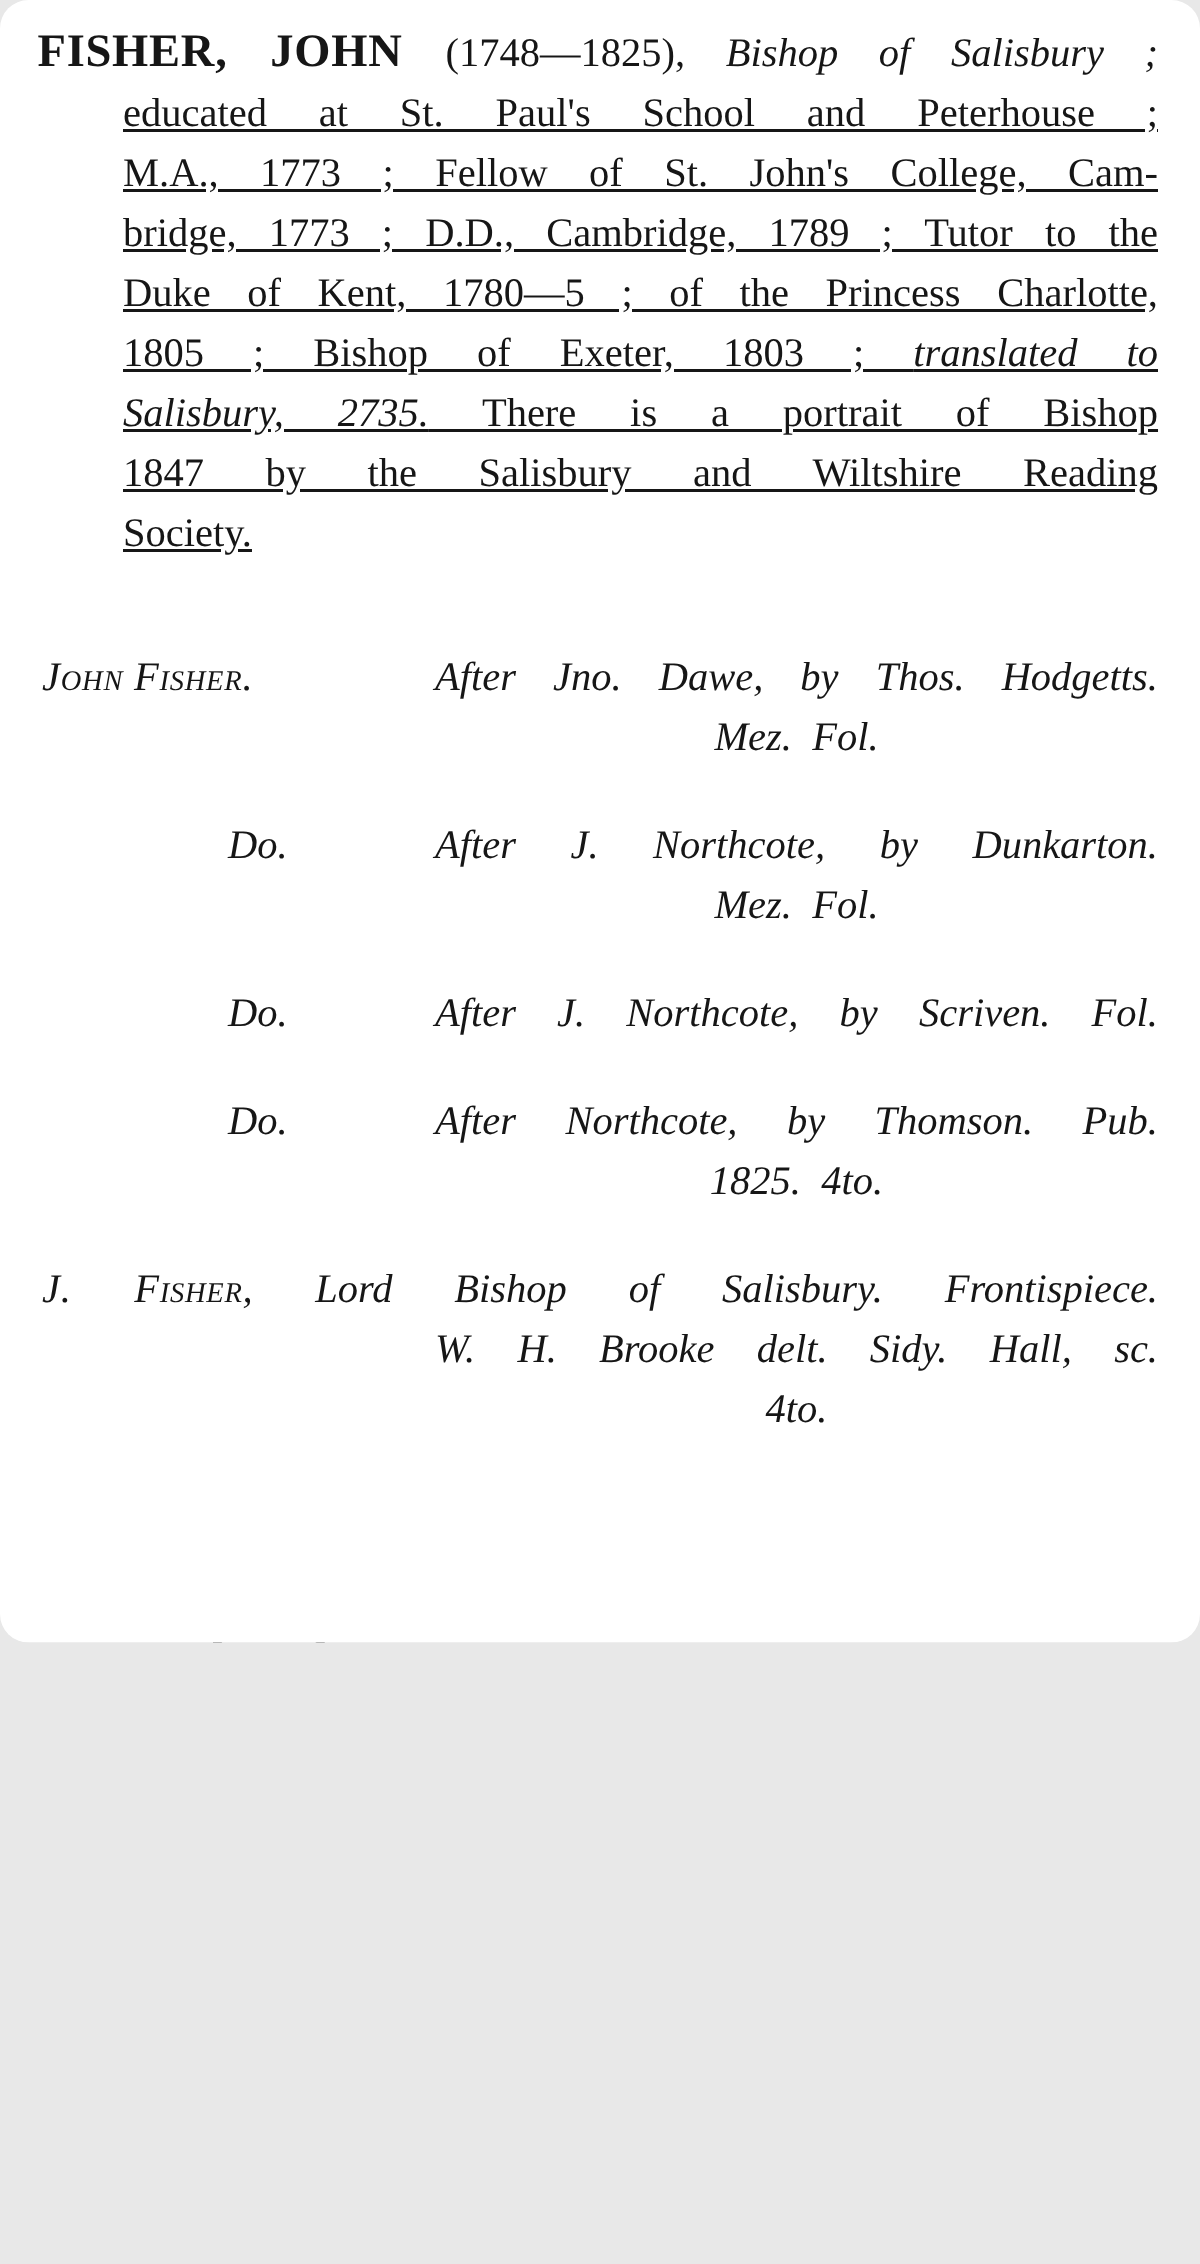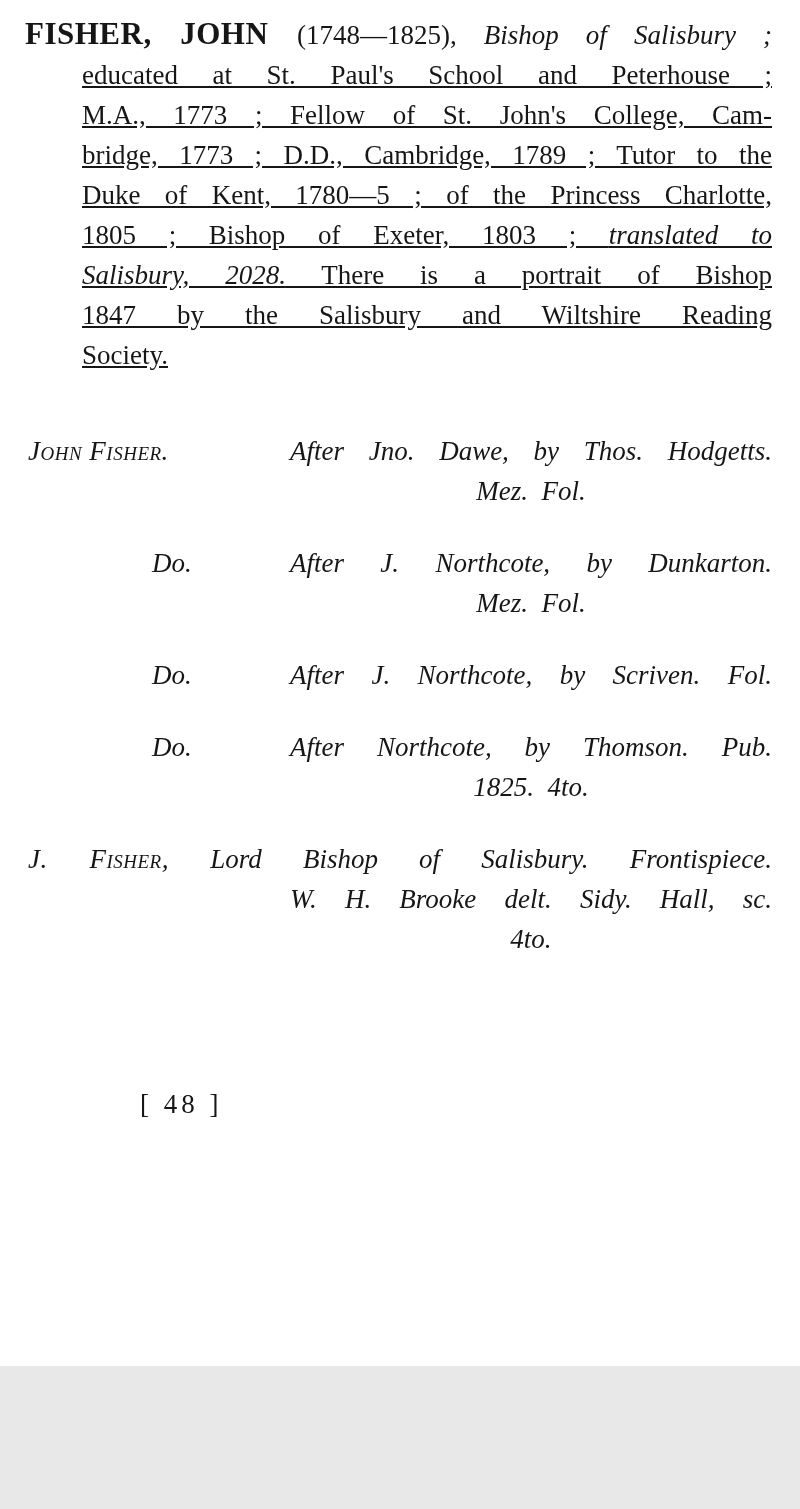--- a/index.html
+++ b/index.html
@@ -1,27 +1,28 @@
 <!DOCTYPE html>
 <html><head>
 <meta charset="utf-8">
 <style>
   html,body { margin:0; padding:0; background:#e8e8e8; }
   .page {
     position:relative;
-    width:800px; height:1366px;
+    width:800px; height:1095px;
     margin:0;
     background:#ffffff;
     color:#161616;
     font-family:"Liberation Serif","DejaVu Serif",serif;
     font-size:27px;
     line-height:40px;
     box-sizing:border-box;
     padding:14px 28px 0 25px;
     overflow:hidden;
+    border-radius:19px;
   }
   .jline { text-align:justify; text-align-last:justify; }
   .leftline { text-align:left; }
   .headword { font-weight:bold; font-size:31px; letter-spacing:0.5px; }
   .it { font-style:italic; }
   .sc { font-variant:small-caps; letter-spacing:0.5px; }
   .bodyline { margin-left:57px;text-decoration:underline; }
   .prints { margin-top:56px; margin-left:3px;font-style:italic; }
   .prow { display:flex; margin-bottom:32px; }
   .plabel { flex:0 0 262px; box-sizing:border-box; }
@@ -55,21 +56,21 @@
     <div class="jline bodyline">
       <span>bridge, 1773 ; D.D., Cambridge, 1789 ; Tutor to the</span><span class="it"></span><span></span>
     </div>
     <div class="jline bodyline">
       <span>Duke of Kent, 1780—5 ; of the Princess Charlotte,</span><span class="it"></span><span></span>
     </div>
     <div class="jline bodyline">
       <span>1805 ; Bishop of Exeter, 1803 ; </span><span class="it">translated to</span><span></span>
     </div>
     <div class="jline bodyline">
-      <span></span><span class="it">Salisbury, 2028.</span><span> There is a portrait of Bishop</span>
+      <span></span><span class="it">Salisbury, 2735.</span><span> There is a portrait of Bishop</span>
     </div>
     <div class="jline bodyline">
       <span>1847 by the Salisbury and Wiltshire Reading</span><span class="it"></span><span></span>
     </div>
     <div class="leftline bodyline">
       <span>Society.</span><span class="it"></span><span></span>
     </div>
   </div>
 
   <div class="prints">

